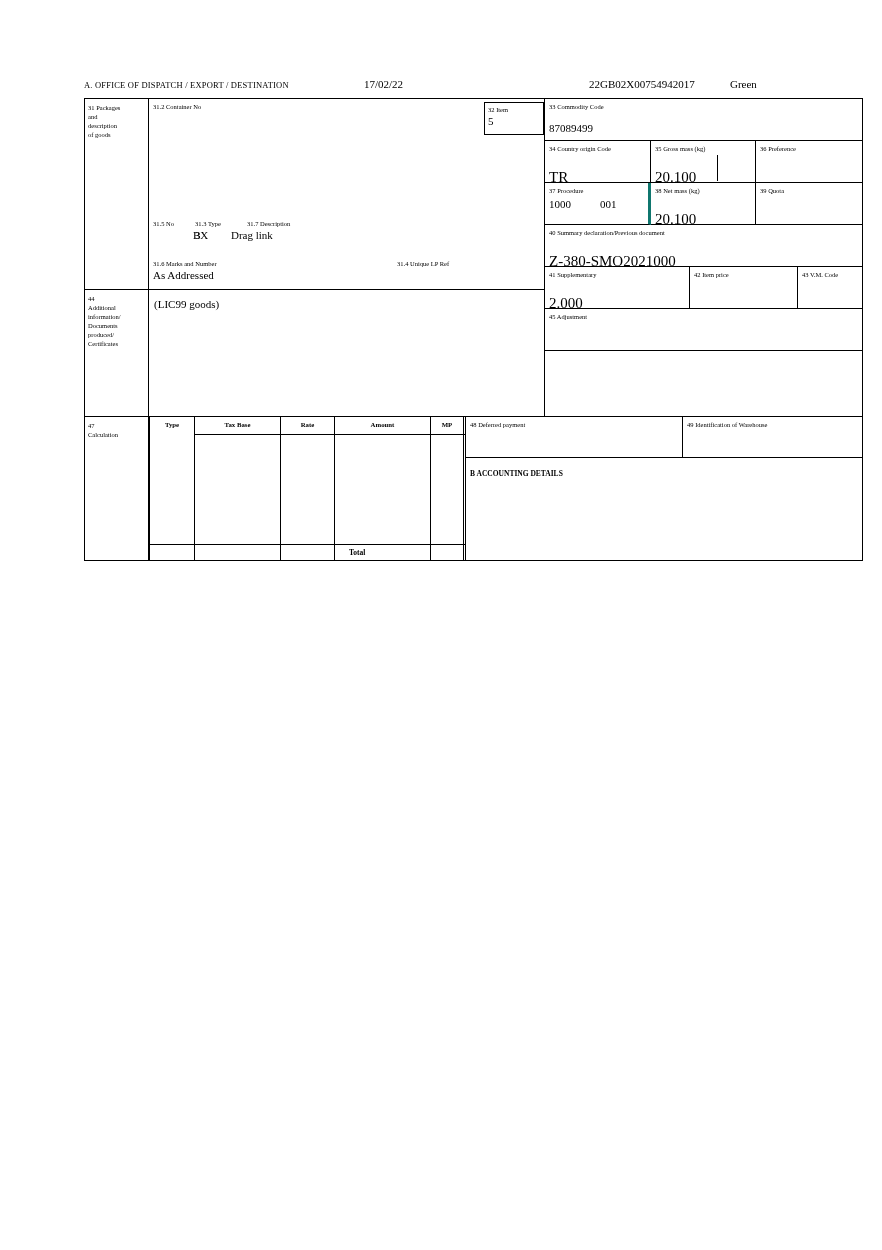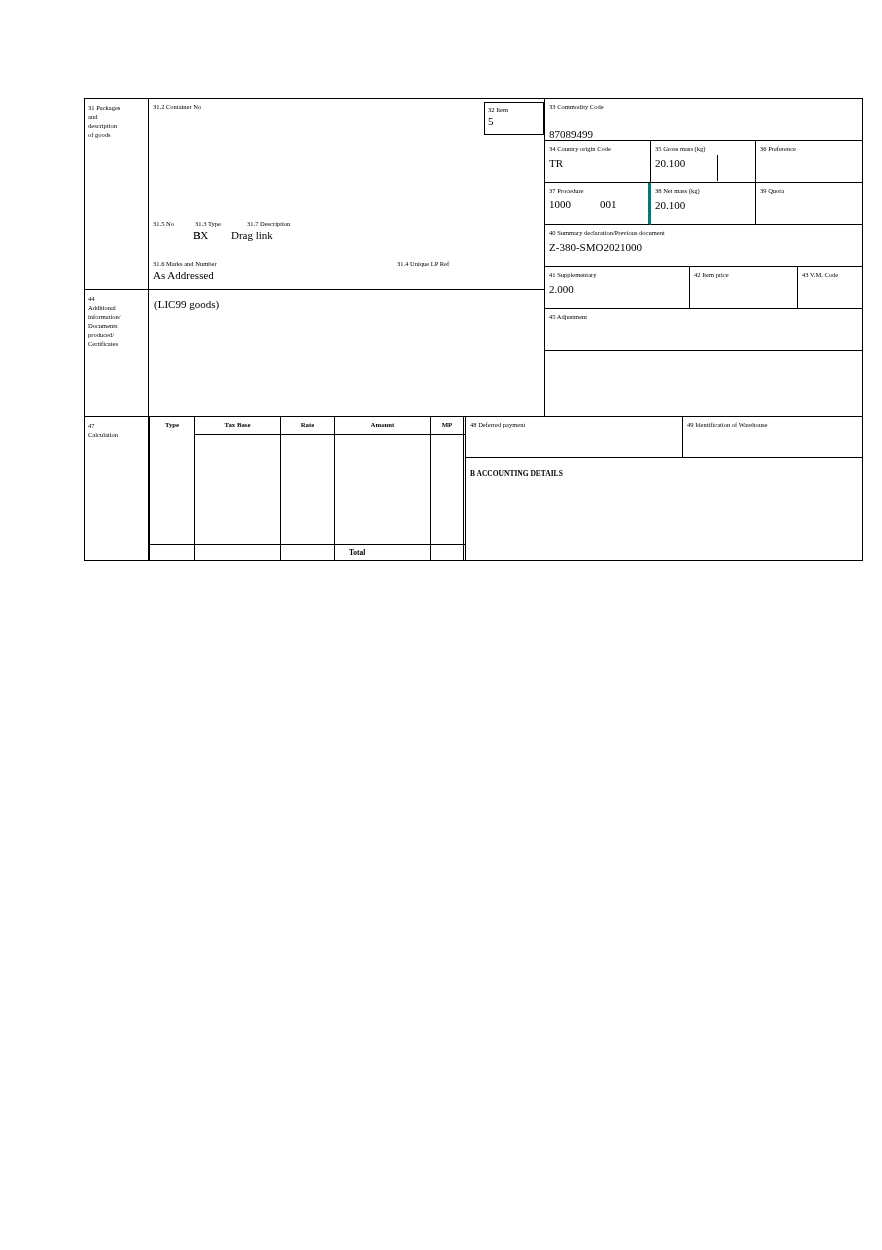--- a/index.html
+++ b/index.html
@@ -142,27 +142,27 @@
     width: 318px; height: 317px;
     border-left: 1px solid #000;
   }
 
   
   #box33 {
     left: 0; top: 0; width: 318px; height: 42px;
     border-bottom: 1px solid #000;
     padding: 3px 0 0 4px;
   }
-  #box33 .v { margin-top: 17px; display: block; }
+  #box33 .v { margin-top: 11px; display: block; }
 
   
   #box34 { left: 0;   top: 42px; width: 106px; height: 42px; border-bottom:1px solid #000; border-right:1px solid #000; padding: 3px 0 0 4px; }
   #box35 { left: 106px; top: 42px; width: 105px; height: 42px; border-bottom:1px solid #000; border-right:1px solid #000; padding: 3px 0 0 4px; }
   #box36 { left: 211px; top: 42px; width: 107px; height: 42px; border-bottom:1px solid #000; padding: 3px 0 0 4px; }
-  .boxval { display:block; margin-top: 4px; font-size: 11px; }
+  .boxval { display:block; margin-top: 16px; font-size: 15px; }
 
   
   #box35 .tick {
     position: absolute;
     left: 66px; top: 14px;
     width: 1px; height: 26px;
     background: #000;
   }
 
   
@@ -270,20 +270,26 @@
     border-left: 1px solid #000;
     padding: 4px 0 0 4px;
   }
   #boxB .t { font-size: 7.5px; font-weight: bold; }
 </style>
 </head>
 <body>
 
 <div id="page">
 
+  <div id="header-row">
+    <span class="hdr-title">A.  OFFICE OF DISPATCH / EXPORT / DESTINATION</span>
+    <span class="hdr-date">17/02/22</span>
+    <span class="hdr-mrn">22GB02X00754942017</span>
+    <span class="hdr-route">Green</span>
+  </div>
 
   <div id="main-box">
 
     <div class="cell" id="col31">
       <span class="lbl">31 Packages</span>
       <span class="lbl">and</span>
       <span class="lbl">description</span>
       <span class="lbl">of goods</span>
     </div>
 

